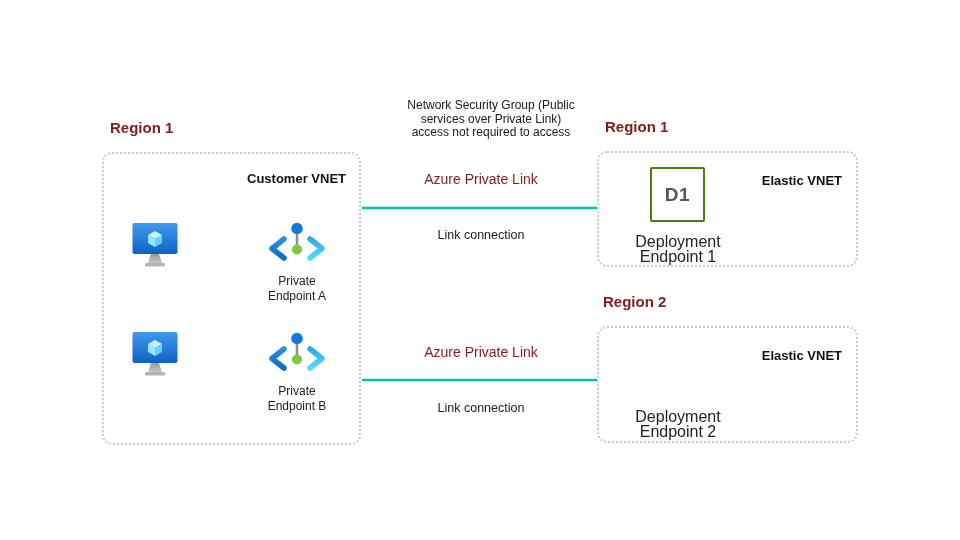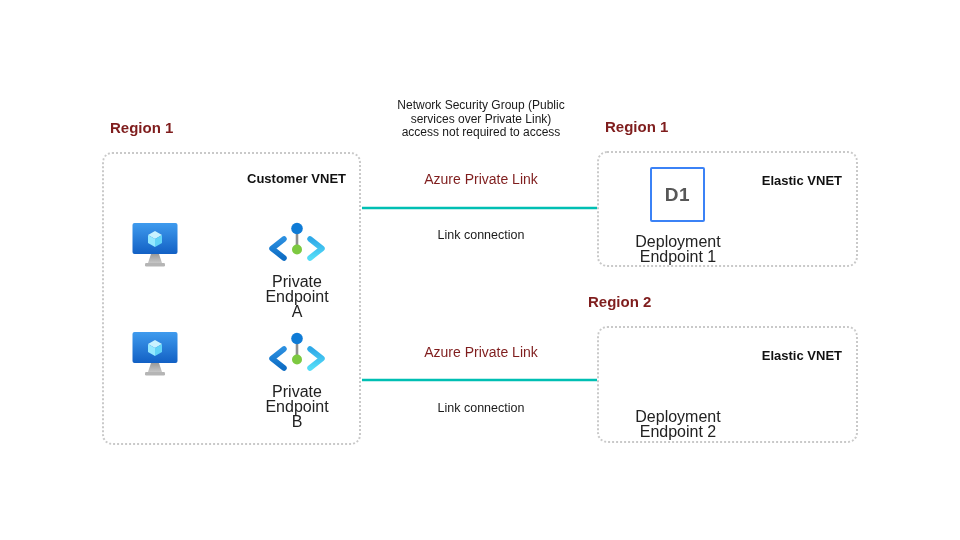--- a/index.html
+++ b/index.html
@@ -9,36 +9,36 @@
     color:#1a1a1a;overflow:hidden;
   }
   .abs{position:absolute;}
   .region-title{font-size:15px;font-weight:700;color:#7f1d1d;}
   .dashed-box{
     position:absolute;border:2px dotted #c9c9c9;border-radius:10px;
     background:#ffffff;box-sizing:border-box;
   }
   .vnet-label{position:absolute;font-size:13px;font-weight:700;color:#111;}
   .icon-label{
-    position:absolute;font-size:16px;line-height:15px;color:#222;
+    position:absolute;font-size:12px;line-height:15px;color:#222;
     text-align:center;
   }
   .mid-note{
     position:absolute;font-size:12px;line-height:13.5px;color:#1a1a1a;
     text-align:center;
   }
   .link-label{
     position:absolute;font-size:14px;color:#7f1d1d;text-align:center;
   }
   .link-sublabel{
     position:absolute;font-size:12.5px;line-height:16px;color:#1a1a1a;
     text-align:center;
   }
   .dep-box{
-    position:absolute;width:55px;height:55px;border:2px solid #3b82f6;
+    position:absolute;width:55px;height:55px;border:2px solid #4d7c0f;
     border-radius:2px;background:#ffffff;box-sizing:border-box;
     display:flex;align-items:center;justify-content:center;
   }
   .dep-code{font-size:19px;font-weight:700;color:#575757;letter-spacing:.5px;}
   .dep-label{
     position:absolute;font-size:16px;line-height:15px;color:#222;
     text-align:center;width:120px;
   }
   .line-block span{display:block;}
   svg.icon{position:absolute;display:block;}
@@ -123,21 +123,21 @@
   </div>
 
   <svg class="icon" viewBox="0 0 56 48" style="left:269px;top:330px;width:56px;height:48px;">
       <use href="#pe-icon-def"></use>
     </svg>
   <div class="icon-label line-block" style="left:259px;top:384px;width:76px;">
     <span>Private</span>
     <span>Endpoint B</span>
   </div>
 
-  <div class="mid-note line-block" style="left:386px;top:99px;width:190px;">
+  <div class="mid-note line-block" style="left:396px;top:99px;width:190px;">
     <span>Network Security Group (Public</span>
     <span>services over Private Link)</span>
     <span>access not required to access</span>
   </div>
 
   <div class="link-label" style="left:356px;top:171px;width:250px;">Azure Private Link</div>
   <div class="link-sublabel line-block" style="left:406px;top:227px;width:150px;">
     <span>Link connection</span>
   </div>
 
@@ -151,21 +151,21 @@
     <div class="vnet-label" style="right:14px;top:20px;">Elastic VNET</div>
     <div class="dep-box" style="left:51px;top:14px;">
       <span class="dep-code">D1</span>
     </div>
     <div class="dep-label line-block" style="left:19px;top:81px;">
       <span>Deployment</span>
       <span>Endpoint 1</span>
     </div>
   </div>
 
-  <div class="abs region-title" style="left:588px;top:293px;">Region 2</div>
+  <div class="abs region-title" style="left:603px;top:293px;">Region 2</div>
   <div class="dashed-box" style="left:597px;top:326px;width:261px;height:117px;">
     <div class="vnet-label" style="right:14px;top:20px;">Elastic VNET</div>
     <div class="dep-label line-block" style="left:19px;top:81px;">
       <span>Deployment</span>
       <span>Endpoint 2</span>
     </div>
   </div>
 
 </div>
 

